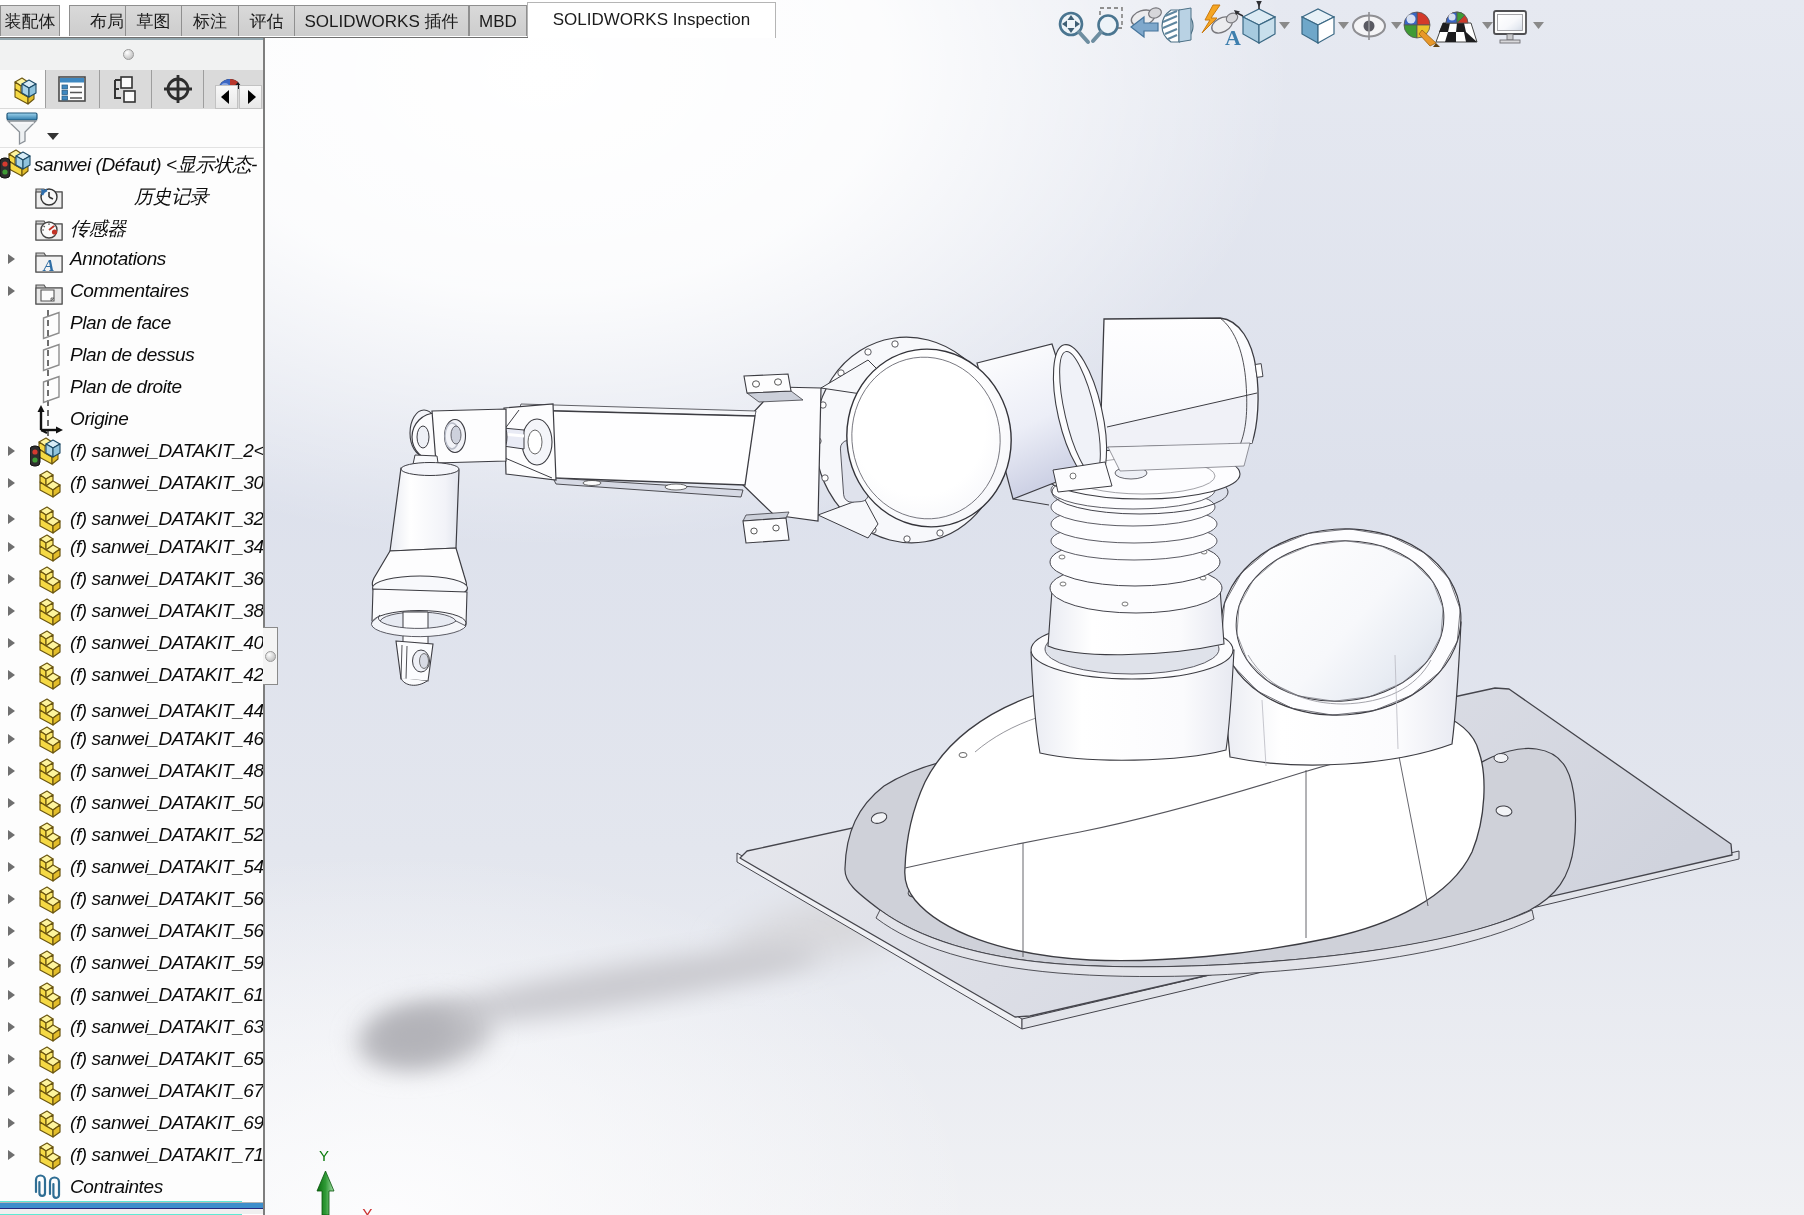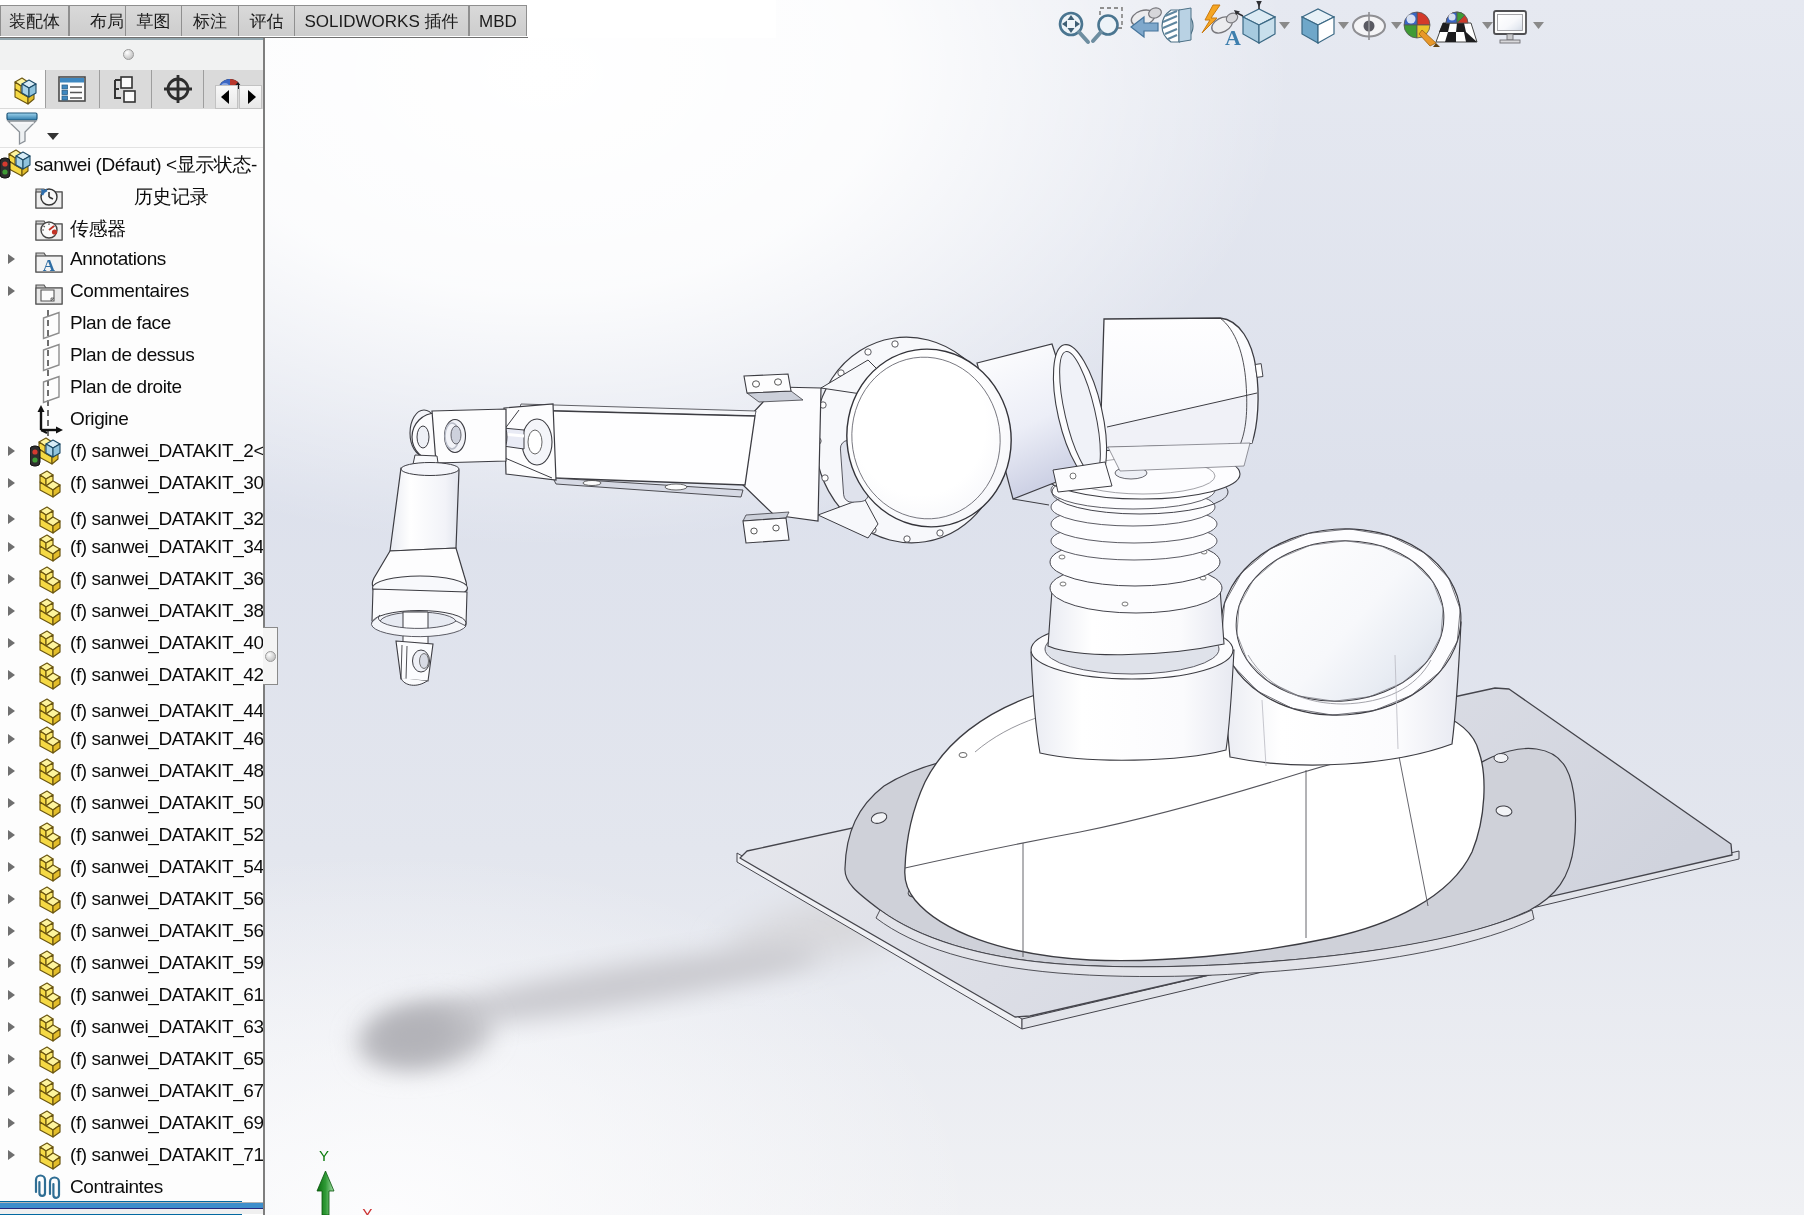--- a/index.html
+++ b/index.html
@@ -11,21 +11,21 @@
   #modelsvg{position:absolute;left:264px;top:0;}
   
   #tabbar{position:absolute;left:0;top:0;width:1804px;height:38px;background:transparent;}
   #tabbar .white{position:absolute;left:0;top:0;width:776px;height:38px;background:#ffffff;}
   .tab{position:absolute;top:5px;height:31px;background:linear-gradient(#d9d9d9,#cdcdcd);
     border:1px solid #8f8f8f;border-bottom:none;box-sizing:border-box;
     color:#1b1b1b;font-size:17px;text-align:center;line-height:31px;white-space:nowrap;}
   .tab.active{top:2px;height:36px;background:#ffffff;border-color:#b5b5b5;line-height:34px;}
   #tabline{position:absolute;left:0;top:36.5px;width:528px;height:1.5px;background:#6f6f6f;}
   
-  #panel{position:absolute;left:0;top:38px;width:242px;height:1177px;background:#0369a1;}
+  #panel{position:absolute;left:0;top:38px;width:242px;height:1177px;background:#5eead4;font-style:italic;}
   #panel .topstrip{position:absolute;left:0;top:0;width:263px;height:30px;background:#f1f2f2;
     border-top:2px solid #91a5ad;border-bottom:1px solid #d0d0d0;}
   #panel .knob{position:absolute;left:123px;top:11px;width:9px;height:9px;border-radius:50%;
     background:radial-gradient(circle at 35% 30%,#ffffff,#c9c9c9 70%,#b0b0b0);border:1px solid #999;}
   #ptabs{position:absolute;left:0;top:32px;width:263px;height:39px;background:#dadada;border-bottom:1px solid #c6c6c6;}
   .ptab{position:absolute;top:0;height:38px;border-right:1px solid #9e9e9e;box-sizing:border-box;}
   #ptabs .active{background:#fbfbfb;}
   #navbtns{position:absolute;left:215px;top:47px;width:48px;height:24px;}
   .navb{position:absolute;top:0;width:23px;height:24px;background:linear-gradient(#f8f8f8,#e8e8e8);
     border:1px solid #c2c2c2;box-sizing:border-box;text-align:center;}
@@ -430,27 +430,28 @@
     <rect x="1497.5" y="14.5" width="25" height="16" fill="url(#cavityg)" stroke="#9a9a9e" stroke-width="0.9"></rect>
     <rect x="1507" y="34" width="6" height="6" fill="#c9c9cc" stroke="#707074" stroke-width="0.9"></rect>
     <rect x="1500" y="40" width="20" height="3" fill="#d8d8db" stroke="#707074" stroke-width="0.9"></rect>
   </g>
   <polygon points="1533,22 1544,22 1538.5,29" fill="#8a8a8a"></polygon>
 </g>
 </svg>
 
 <div id="tabbar">
   <div class="white"></div>
-  <span class="tab" style="left:0;width:69px;">装配体</span>
+  <span class="tab" style="left:0;width:60px;">装配体</span>
   <span class="tab" style="left:69px;width:76px;">布局</span>
   <span class="tab" style="left:125px;width:57px;">草图</span>
   <span class="tab" style="left:181px;width:58px;">标注</span>
   <span class="tab" style="left:238px;width:57px;">评估</span>
   <span class="tab" style="left:294px;width:175px;">SOLIDWORKS 插件</span>
   <span class="tab" style="left:469px;width:58px;">MBD</span>
+  <span class="tab active" style="left:527px;width:249px;">SOLIDWORKS Inspection</span>
   <div id="tabline"></div>
 </div>
 <div id="panel">
   <div class="topstrip"></div>
     <div class="knob"></div>
   <div id="ptabs">
     <div class="ptab active" style="left:0;width:46px;"></div>
     <div class="ptab" style="left:46px;width:54px;"></div>
     <div class="ptab" style="left:100px;width:52px;"></div>
     <div class="ptab" style="left:152px;width:52px;"></div>

